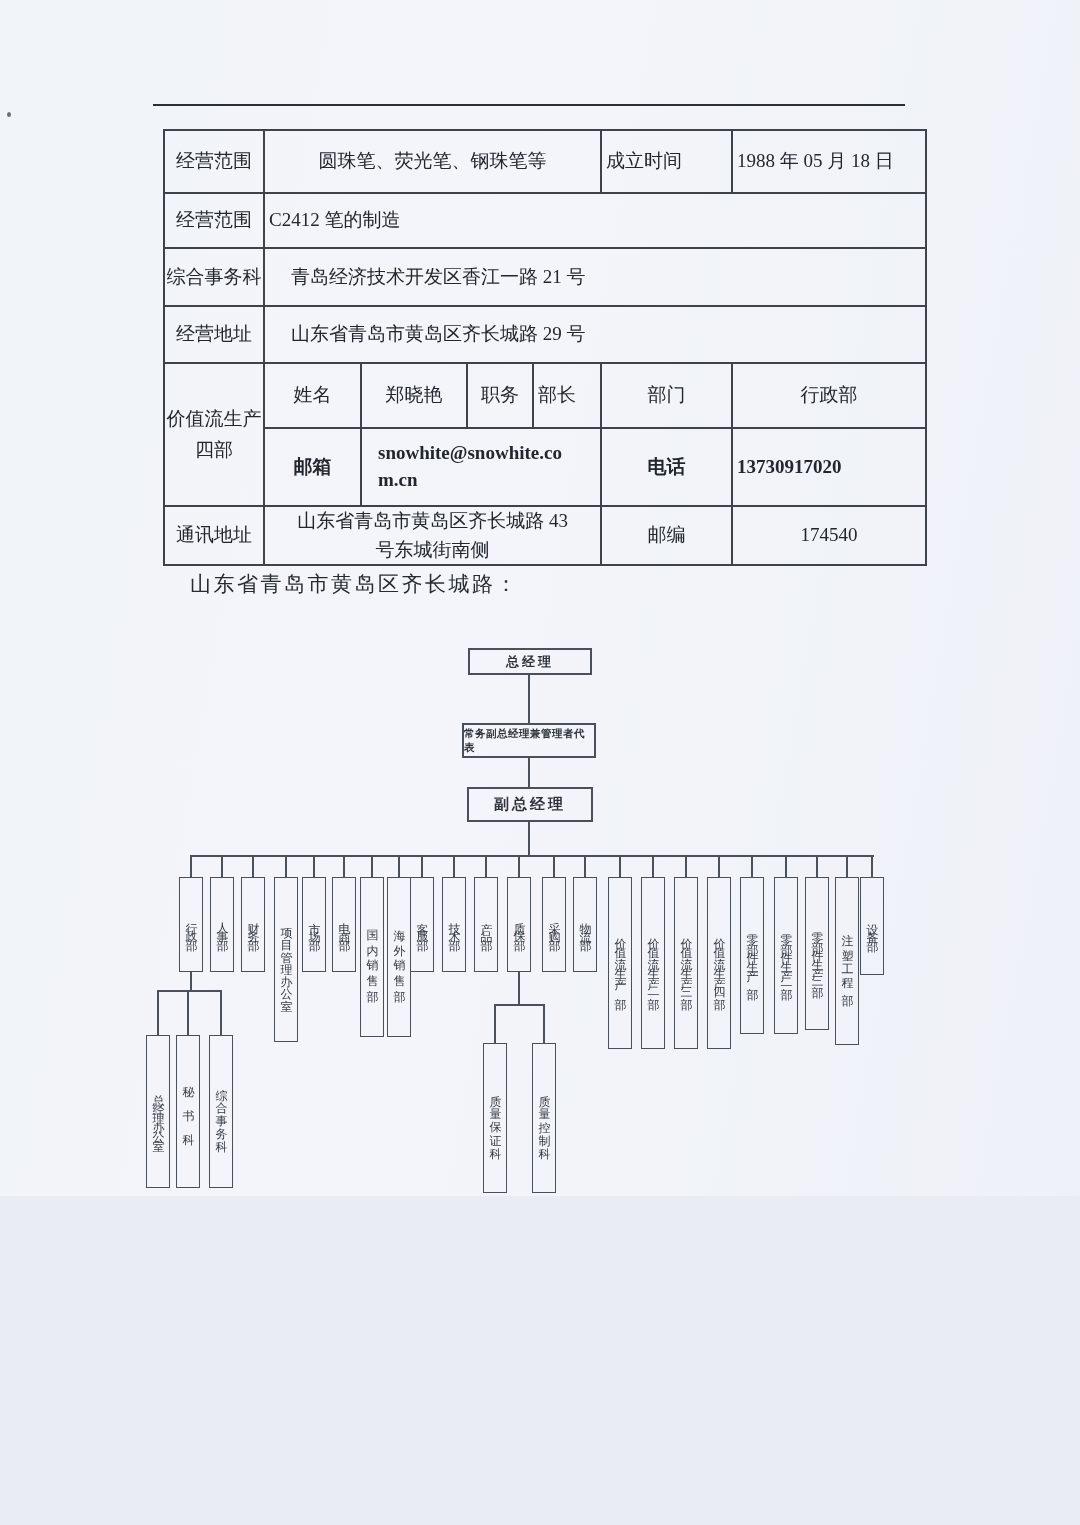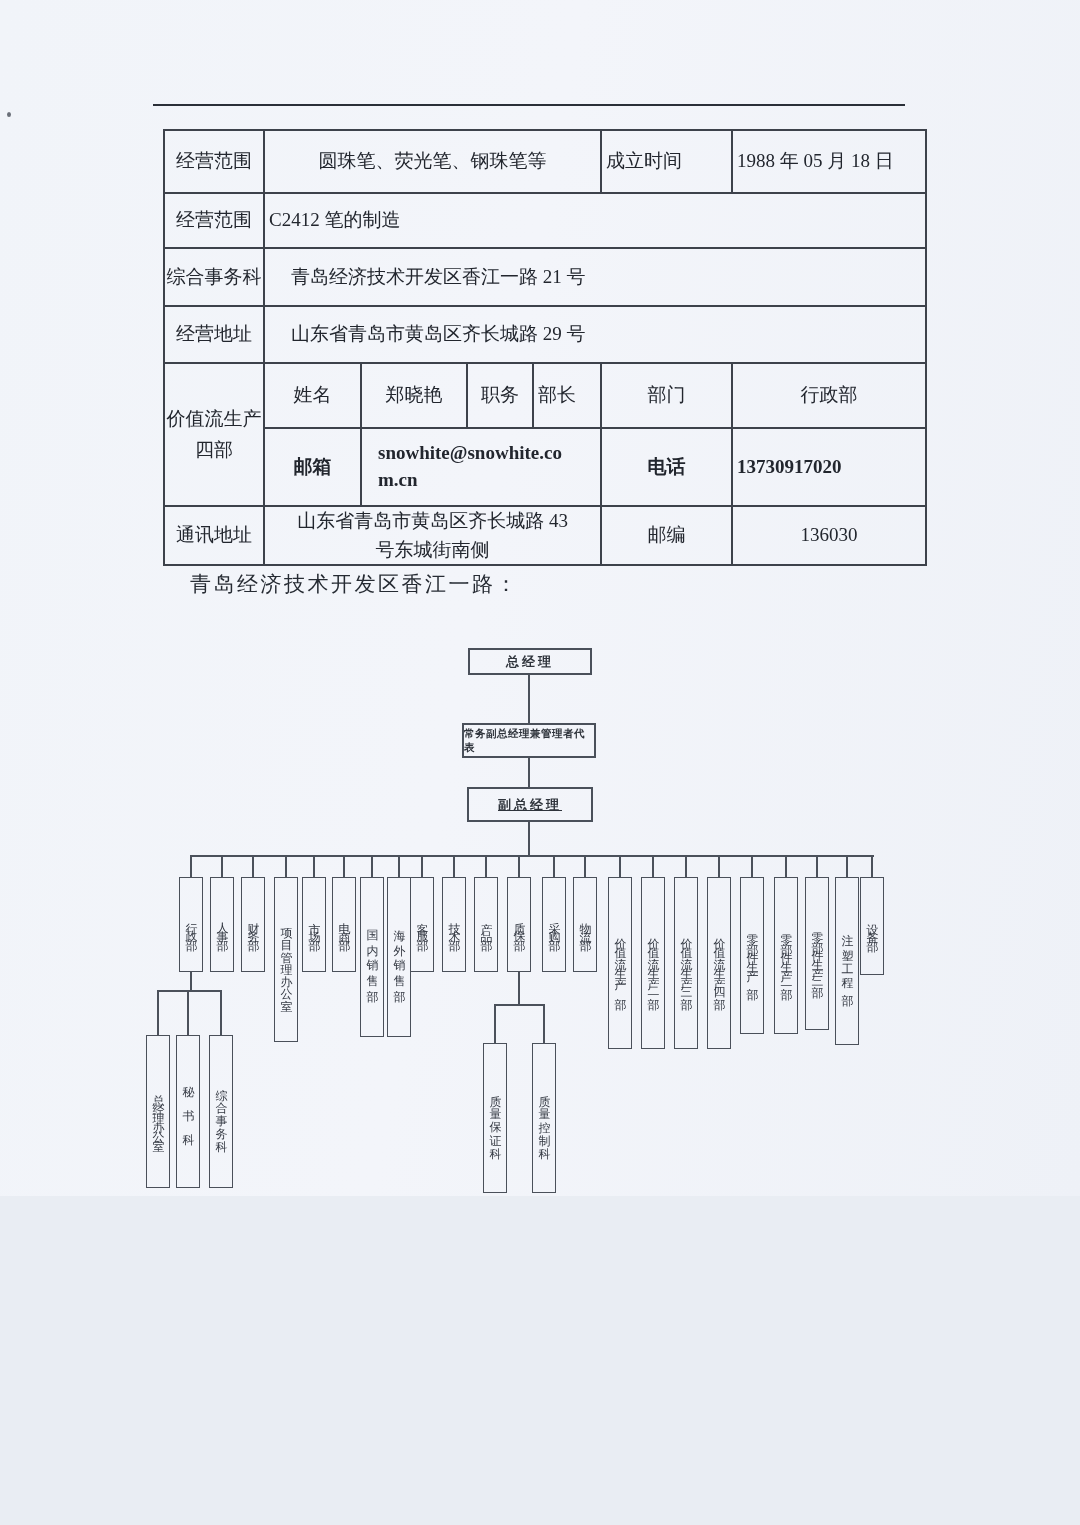--- a/index.html
+++ b/index.html
@@ -119,32 +119,32 @@
     <tr style="height:78px;font-weight:bold;">
       <td class="c-center">邮箱</td>
       <td colspan="3" class="c-email">snowhite@snowhite.com.cn</td>
       <td class="c-center">电话</td>
       <td class="c-left4">13730917020</td>
     </tr>
     <tr style="height:58px;">
       <td class="c-center">通讯地址</td>
       <td colspan="4" class="c-center" style="padding:0 30px;line-height:1.5;">山东省青岛市黄岛区齐长城路 43 号东城街南侧</td>
       <td class="c-center">邮编</td>
-      <td class="c-center">136030</td>
+      <td class="c-center">174540</td>
     </tr>
   </tbody>
     </table>
 
-  <div id="intro">青岛经济技术开发区香江一路：</div>
+  <div id="intro">山东省青岛市黄岛区齐长城路：</div>
 
   <div class="hbox" style="left:468px;top:648px;width:124px;height:27px;font-size:13px;letter-spacing:3px;">总经理</div>
   <div class="line" style="left:528px;top:675px;width:2px;height:48px;"></div>
   <div class="hbox" style="left:462px;top:723px;width:134px;height:35px;font-size:10.5px;letter-spacing:0.5px;">常务副总经理兼管理者代表</div>
   <div class="line" style="left:528px;top:758px;width:2px;height:29px;"></div>
-  <div class="hbox" style="left:467px;top:787px;width:126px;height:35px;font-size:13px;letter-spacing:3px;text-decoration:underline;">副总经理</div>
+  <div class="hbox" style="left:467px;top:787px;width:126px;height:35px;font-size:15px;letter-spacing:3px;">副总经理</div>
   <div class="line" style="left:528px;top:822px;width:2px;height:33px;"></div>
 
   <div class="line" style="left:191px;top:855px;width:683px;height:2px;"></div>
 
   <div class="line" style="left:190px;top:855px;width:2px;height:22px;"></div>
   <div class="line" style="left:221px;top:855px;width:2px;height:22px;"></div>
   <div class="line" style="left:252px;top:855px;width:2px;height:22px;"></div>
   <div class="line" style="left:285px;top:855px;width:2px;height:22px;"></div>
   <div class="line" style="left:313px;top:855px;width:2px;height:22px;"></div>
   <div class="line" style="left:343px;top:855px;width:2px;height:22px;"></div>

